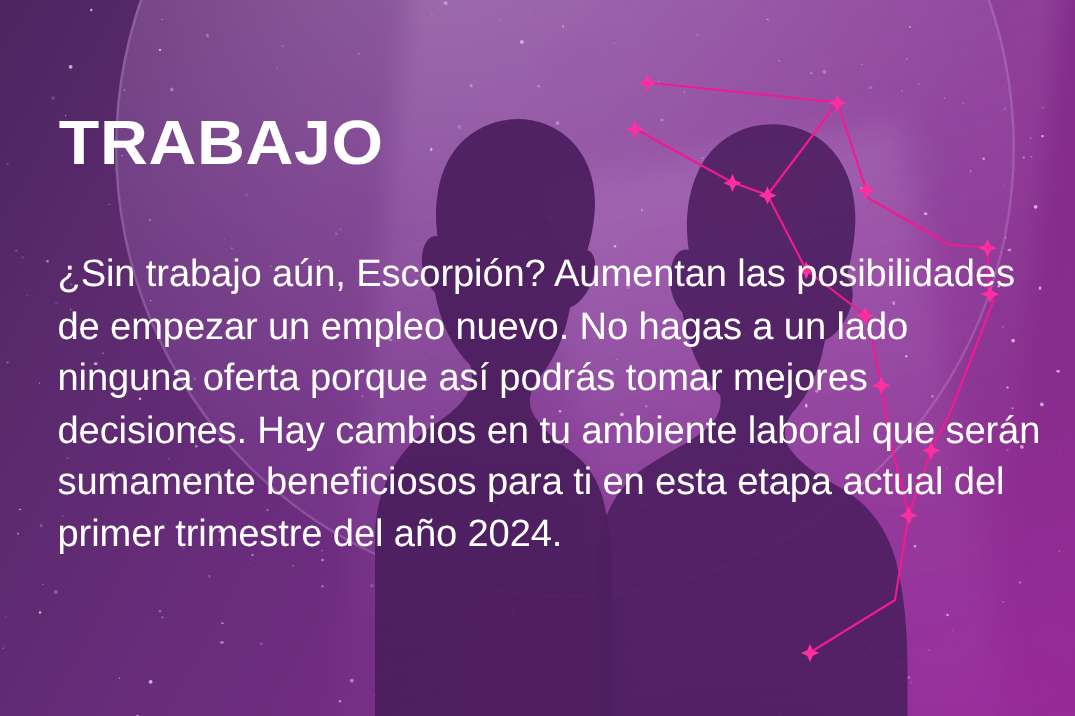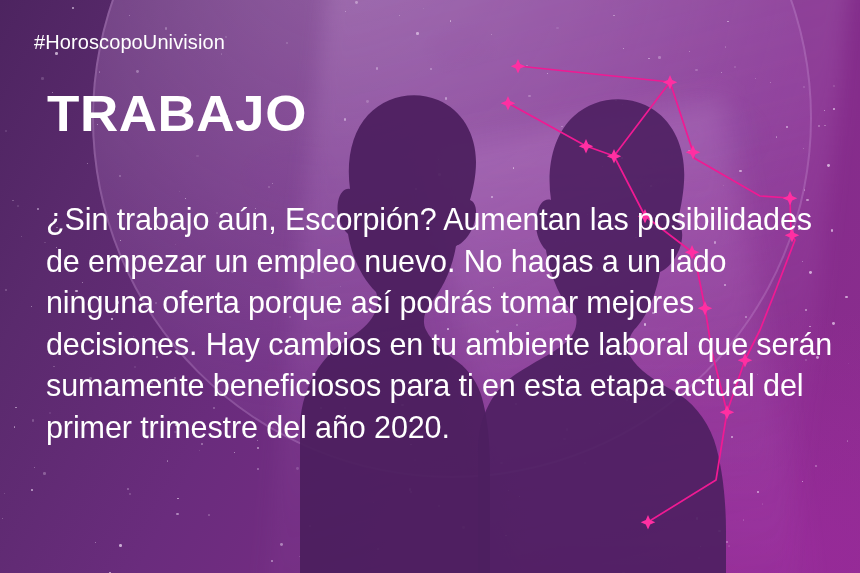--- a/index.html
+++ b/index.html
@@ -472,18 +472,17 @@
       <path d="M792,228 l2.2,5.1 5.1,2.2 -5.1,2.2 -2.2,5.1 -2.2,-5.1 -5.1,-2.2 5.1,-2.2 Z"></path>
       <path d="M692,245 l2.2,5.1 5.1,2.2 -5.1,2.2 -2.2,5.1 -2.2,-5.1 -5.1,-2.2 5.1,-2.2 Z"></path>
       <path d="M705,301 l2.2,5.1 5.1,2.2 -5.1,2.2 -2.2,5.1 -2.2,-5.1 -5.1,-2.2 5.1,-2.2 Z"></path>
       <path d="M745,353 l2.2,5.1 5.1,2.2 -5.1,2.2 -2.2,5.1 -2.2,-5.1 -5.1,-2.2 5.1,-2.2 Z"></path>
       <path d="M727,405 l2.2,5.1 5.1,2.2 -5.1,2.2 -2.2,5.1 -2.2,-5.1 -5.1,-2.2 5.1,-2.2 Z"></path>
       <path d="M648,515 l2.2,5.1 5.1,2.2 -5.1,2.2 -2.2,5.1 -2.2,-5.1 -5.1,-2.2 5.1,-2.2 Z"></path>
     </g>
   </svg>
 
   <div id="content">
-    <div class="hashtag">#HoroscopoUnivision</div>
     <div class="title">TRABAJO</div>
-    <div class="body-text">¿Sin trabajo aún, Escorpión? Aumentan las posibilidades de empezar un empleo nuevo. No hagas a un lado ninguna oferta porque así podrás tomar mejores decisiones. Hay cambios en tu ambiente laboral que serán sumamente beneficiosos para ti en esta etapa actual del primer trimestre del año 2020.</div>
+    <div class="body-text">¿Sin trabajo aún, Escorpión? Aumentan las posibilidades de empezar un empleo nuevo. No hagas a un lado ninguna oferta porque así podrás tomar mejores decisiones. Hay cambios en tu ambiente laboral que serán sumamente beneficiosos para ti en esta etapa actual del primer trimestre del año 2024.</div>
   </div>
 
 </div>
 
 </body></html>

